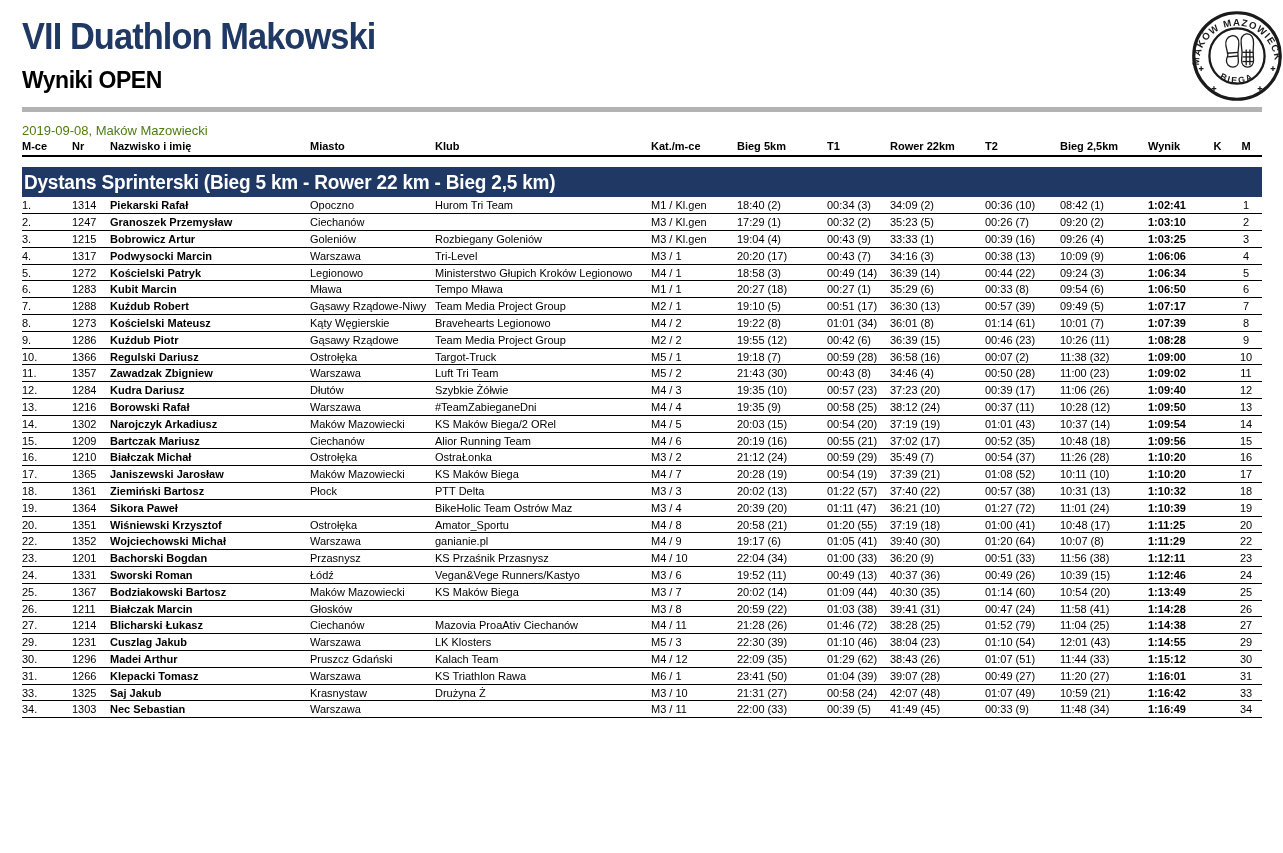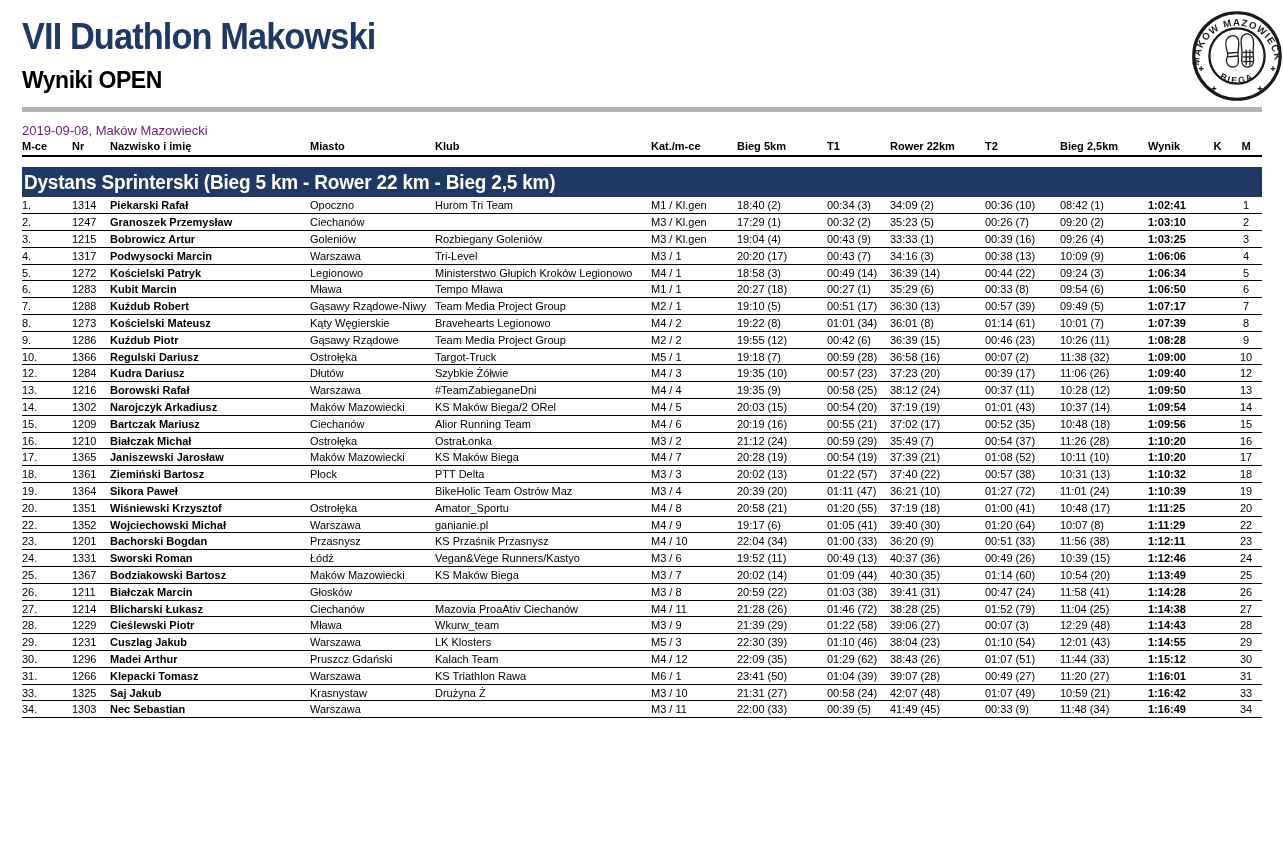--- a/index.html
+++ b/index.html
@@ -19,21 +19,21 @@
     letter-spacing:-1px;
     transform:scaleX(0.93);transform-origin:left center;
     white-space:nowrap;
   }
   .page-subtitle{
     margin-top:9px;
     font-size:23px;font-weight:700;color:#000;
     letter-spacing:-0.5px;
   }
   .gray-bar{margin-top:13px;height:5px;background:var(--gray-bar,#b3b3b3);}
-  .date-line{margin-top:11px;font-size:13px;color:#701a75;}
+  .date-line{margin-top:11px;font-size:13px;color:#4d7c0f;}
   .logo{position:absolute;right:0px;top:10px;width:92px;height:92px;}
 
   table.results{
     width:1240px;border-collapse:collapse;table-layout:fixed;
     font-size:11px;
   }
   table.results th{
     text-align:left;font-weight:700;font-size:11px;
     border-bottom:2px solid #000;
     padding:2px 0 3px 0;white-space:nowrap;
@@ -277,20 +277,36 @@
             <td>19:18 (7)</td>
             <td>00:59 (28)</td>
             <td>36:58 (16)</td>
             <td>00:07 (2)</td>
             <td>11:38 (32)</td>
             <td>1:09:00</td>
             <td></td>
             <td>10</td>
           </tr>
           <tr>
+            <td>11.</td>
+            <td>1357</td>
+            <td>Zawadzak Zbigniew</td>
+            <td>Warszawa</td>
+            <td>Luft Tri Team</td>
+            <td>M5 / 2</td>
+            <td>21:43 (30)</td>
+            <td>00:43 (8)</td>
+            <td>34:46 (4)</td>
+            <td>00:50 (28)</td>
+            <td>11:00 (23)</td>
+            <td>1:09:02</td>
+            <td></td>
+            <td>11</td>
+          </tr>
+          <tr>
             <td>12.</td>
             <td>1284</td>
             <td>Kudra Dariusz</td>
             <td>Dłutów</td>
             <td>Szybkie Żółwie</td>
             <td>M4 / 3</td>
             <td>19:35 (10)</td>
             <td>00:57 (23)</td>
             <td>37:23 (20)</td>
             <td>00:39 (17)</td>
@@ -515,36 +531,20 @@
             <td>Mazovia ProaAtiv Ciechanów</td>
             <td>M4 / 11</td>
             <td>21:28 (26)</td>
             <td>01:46 (72)</td>
             <td>38:28 (25)</td>
             <td>01:52 (79)</td>
             <td>11:04 (25)</td>
             <td>1:14:38</td>
             <td></td>
             <td>27</td>
-          </tr>
-          <tr>
-            <td>28.</td>
-            <td>1229</td>
-            <td>Cieślewski Piotr</td>
-            <td>Mława</td>
-            <td>Wkurw_team</td>
-            <td>M3 / 9</td>
-            <td>21:39 (29)</td>
-            <td>01:22 (58)</td>
-            <td>39:06 (27)</td>
-            <td>00:07 (3)</td>
-            <td>12:29 (48)</td>
-            <td>1:14:43</td>
-            <td></td>
-            <td>28</td>
           </tr>
           <tr>
             <td>29.</td>
             <td>1231</td>
             <td>Cuszlag Jakub</td>
             <td>Warszawa</td>
             <td>LK Klosters</td>
             <td>M5 / 3</td>
             <td>22:30 (39)</td>
             <td>01:10 (46)</td>

